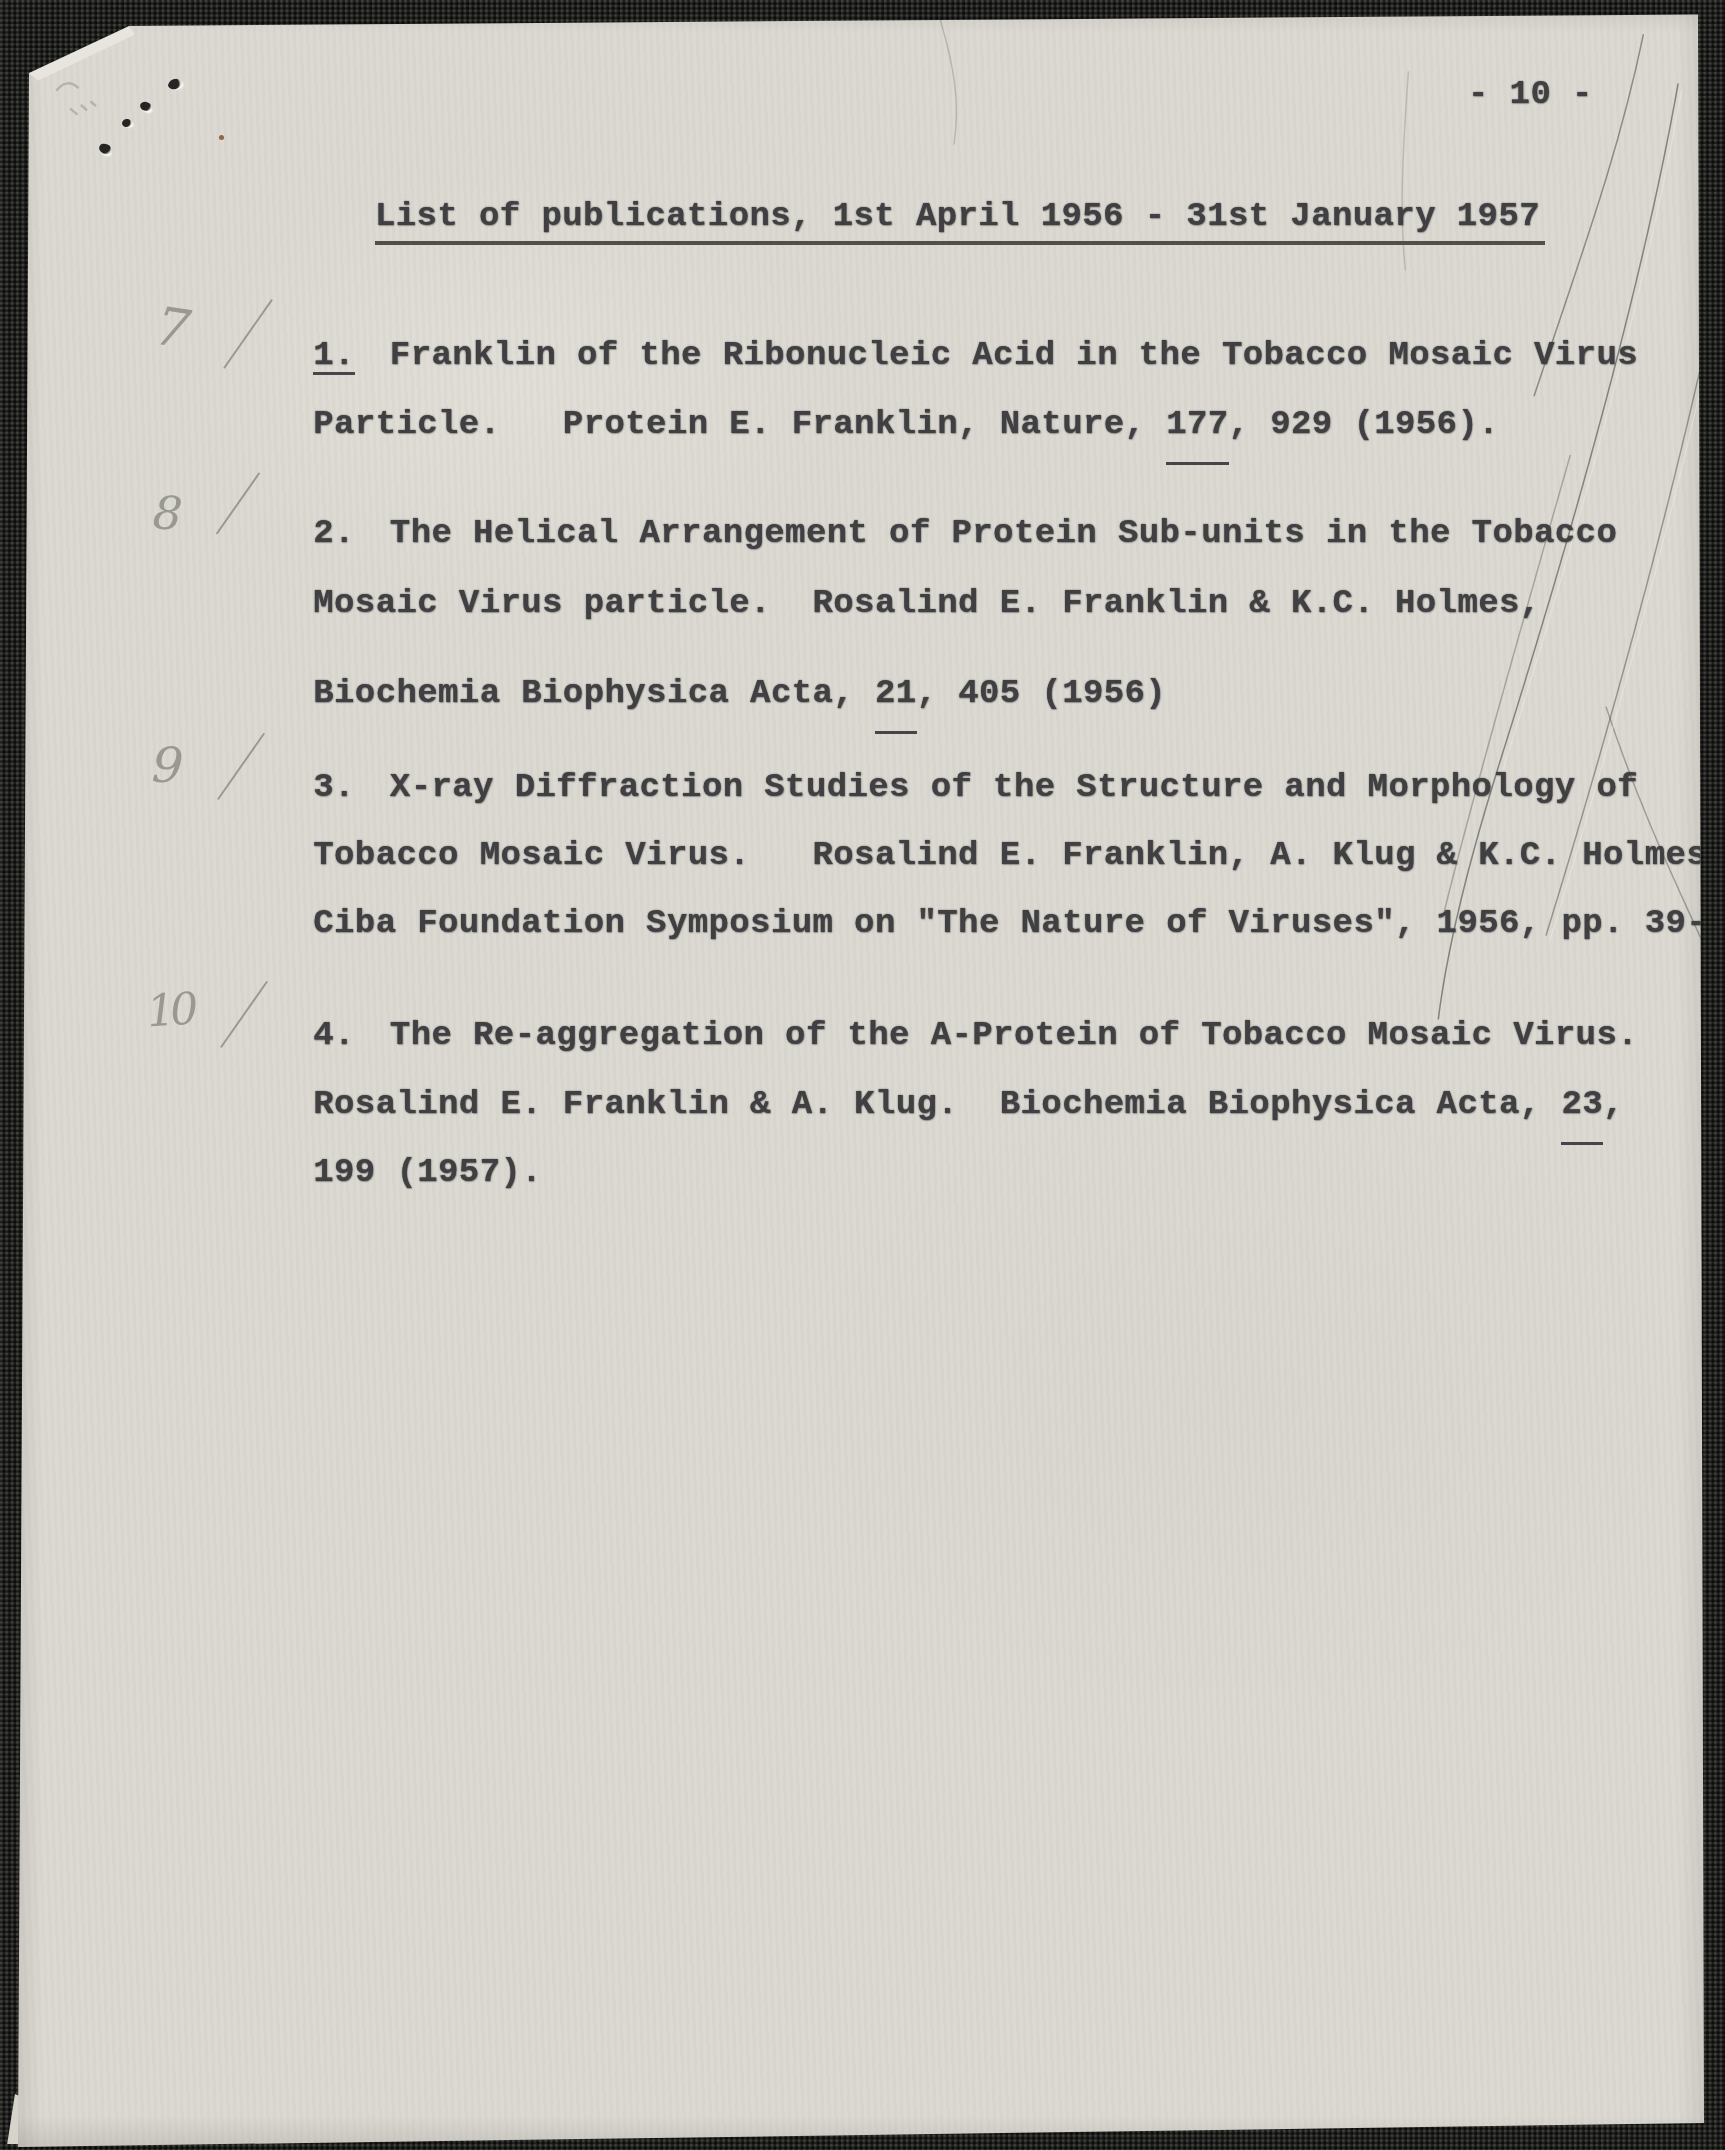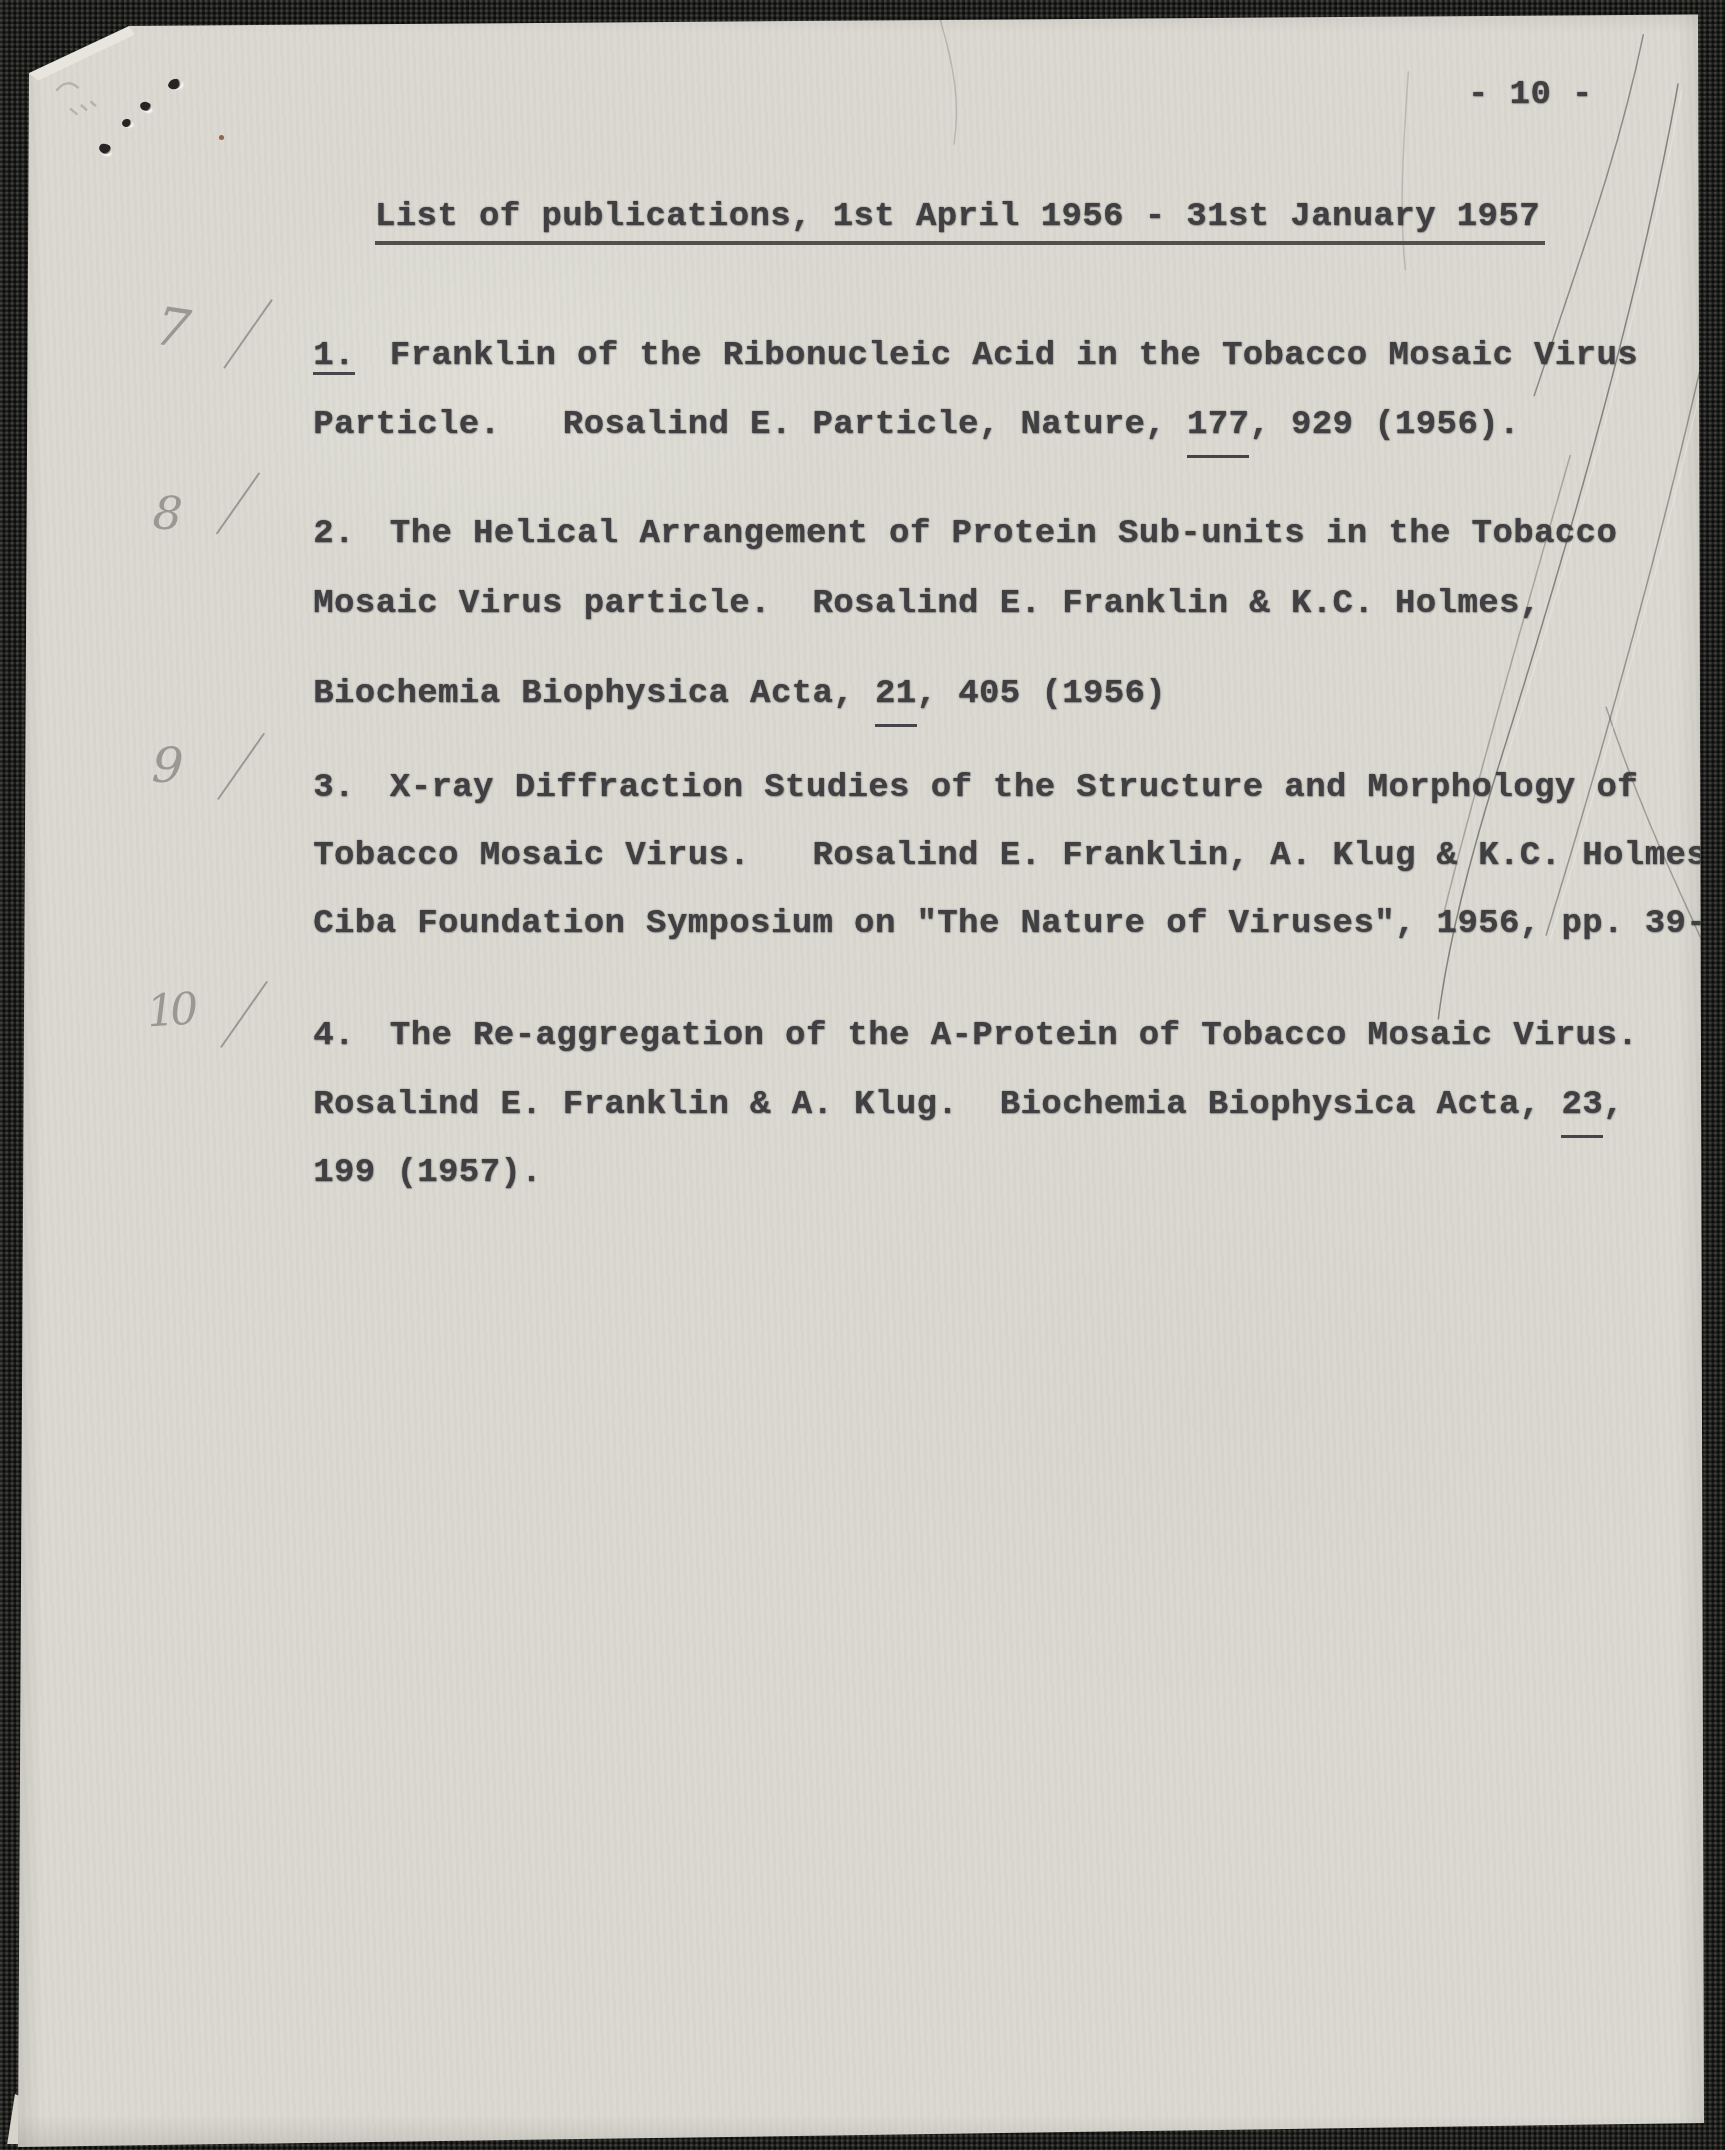--- a/index.html
+++ b/index.html
@@ -36,21 +36,21 @@
     background:#e7e5dd;
   }
   .typed{
     font-family:"Liberation Mono", monospace;font-weight:bold;
     font-size:34px;line-height:1.0;color:#403f42;letter-spacing:0.4px;white-space:pre;
     text-shadow:0 0 1.5px rgba(64,62,66,0.85), 0.6px 0.6px 1.2px rgba(64,62,66,0.35);
   }
   .line{position:absolute;left:230px;}
   .num{display:inline-block;margin-right:35px;}
   .nu{border-bottom:3.6px solid #47464b;}
-  .useg{border-bottom:3px solid #45444a;padding-bottom:12px;}
+  .useg{border-bottom:3px solid #45444a;padding-bottom:19px;}
   .page-number{position:absolute;left:1468px;top:77px;}
   .doc-title{
     position:absolute;left:375px;top:151px;
     border-bottom:4.8px solid #504f4a;padding-bottom:7.8px;padding-right:4.8px;margin-top:48px;
   }
   .pencil{
     position:absolute;font-family:"DejaVu Serif", serif;font-style:italic;
     color:#92918c;opacity:0.9;line-height:1;
   }
   .m7{left:156px;top:301px;font-size:53px;transform:rotate(9deg);}
@@ -113,21 +113,21 @@
   </svg>
 
   <div class="typed page-number">- 10 -</div>
 
   <div class="typed doc-title">List of publications, 1st April 1956 - 31st January 1957</div>
 
   <div class="typed line" style="top:304px;">
     <span class="num nu">1.</span><span>Franklin of the Ribonucleic Acid in the Tobacco Mosaic Virus</span>
   </div>
   <div class="typed line" style="top:373px;">
-    <span>Particle.   Rosalind E. Particle, Nature, </span><span class="useg">177</span><span>, 929 (1956).</span>
+    <span>Particle.   Protein E. Franklin, Nature, </span><span class="useg">177</span><span>, 929 (1956).</span>
   </div>
 
   <div class="typed line" style="top:482px;">
     <span class="num">2.</span><span>The Helical Arrangement of Protein Sub-units in the Tobacco</span>
   </div>
   <div class="typed line" style="top:552px;">
     <span>Mosaic Virus particle.  Rosalind E. Franklin &amp; K.C. Holmes,</span>
   </div>
   <div class="typed line" style="top:642px;">
     <span>Biochemia Biophysica Acta, </span><span class="useg">21</span><span>, 405 (1956)</span>

